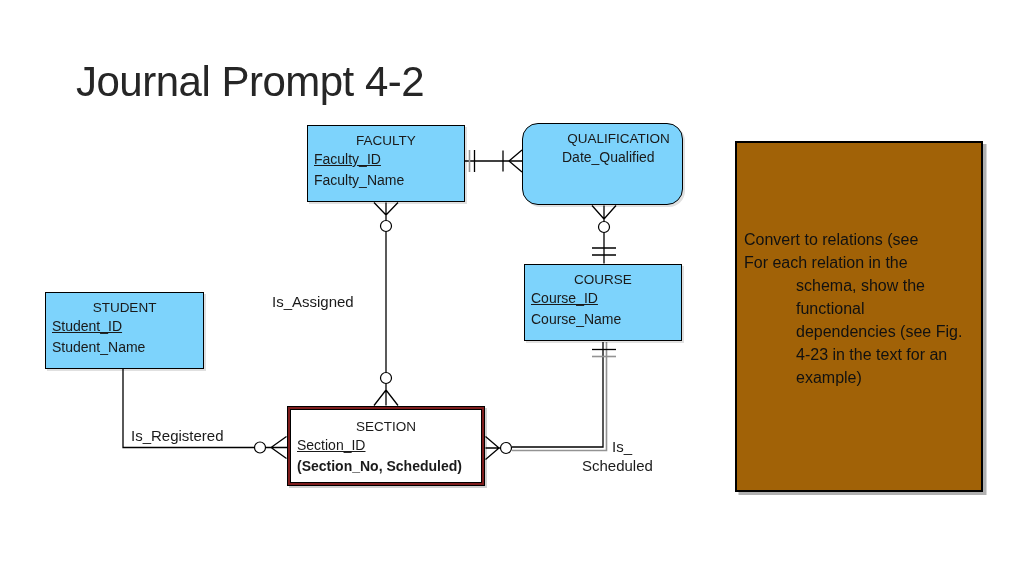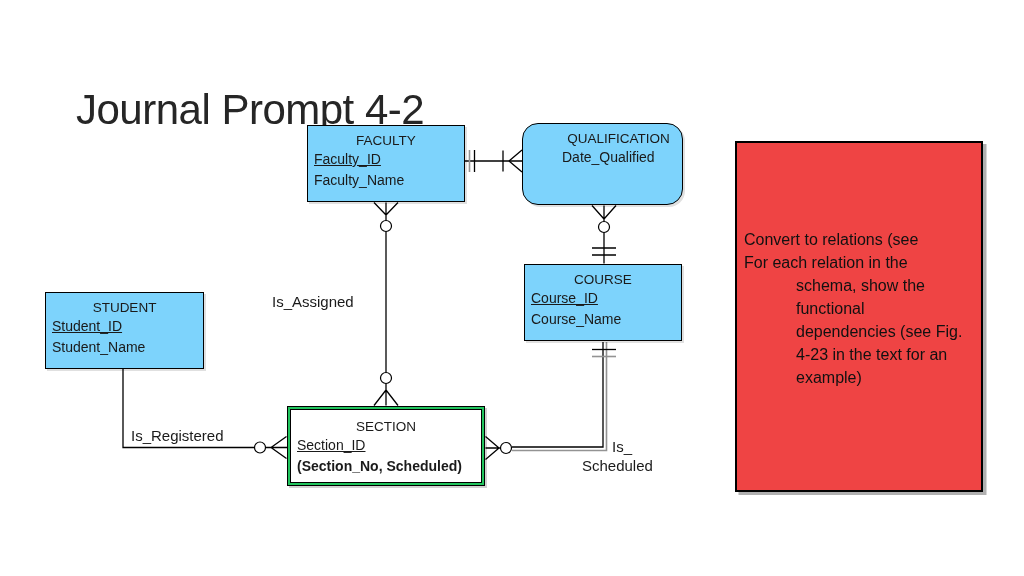--- a/index.html
+++ b/index.html
@@ -1,38 +1,38 @@
 <!DOCTYPE html>
 <html><head>
 <meta charset="utf-8">
 <style>
   * { margin:0; padding:0; box-sizing:border-box; }
   html,body { width:1024px; height:576px; background:#ffffff; overflow:hidden;
               font-family:"Liberation Sans","DejaVu Sans",sans-serif; }
   #slide { position:relative; width:1024px; height:576px; background:#fff; }
 
   .slide-title { position:absolute; left:76px; top:58px; font-size:42px;
-                 font-weight:400; color:#262626; letter-spacing:-0.5px;margin-top:28px; }
+                 font-weight:400; color:#262626; letter-spacing:-0.5px; }
 
   .entity { position:absolute; background:#7dd3fc; border:1.5px solid #000;
             color:#1a1a1a; box-shadow:2px 2px 0 rgba(0,0,0,0.12); }
   .entity.rounded { border-radius:16px; }
   .entity-title { margin-top:7px; text-align:center; font-size:13.5px; line-height:16px; color:#1a1a1a; }
   .attr { margin-left:6px; font-size:14px; line-height:21px; white-space:nowrap; color:#1a1a1a; }
   .attr.key { font-weight:normal; text-decoration:underline; }
   .attr.bold { font-weight:bold; }
 
-  .double-wrap { position:absolute; border:1.5px solid #000; background:#22c55e; padding:2px;
+  .double-wrap { position:absolute; border:1.5px solid #000; background:#7f1d1d; padding:2px;
                  box-shadow:2px 2px 0 rgba(0,0,0,0.18); }
   .double-inner { border:1.2px solid #000; width:100%; height:100%; background:#fff; }
 
   .rel-label { position:absolute; font-size:15px; color:#1a1a1a; white-space:nowrap; }
 
   .note-box { position:absolute; left:735px; top:141px; width:248px; height:351px;
-              border:2px solid #000; background:#ef4444; box-shadow:3.5px 3px 0 #b0b0b0;
+              border:2px solid #000; background:#a16207; box-shadow:3.5px 3px 0 #b0b0b0;
               padding:85px 4px 0 7px; font-size:16px; color:#111; }
   .note-line { line-height:23px; white-space:nowrap; }
   .note-line.indent { padding-left:52px; }
 
   svg.connectors { position:absolute; left:0; top:0; width:1024px; height:576px;
                    pointer-events:none; }
   .ln { stroke:#000; stroke-width:1.3; fill:none; }
   .ln-gray { stroke:#939393; stroke-width:1.6; fill:none; }
   .circ { stroke:#000; stroke-width:1.2; fill:#fff; }
 </style>

